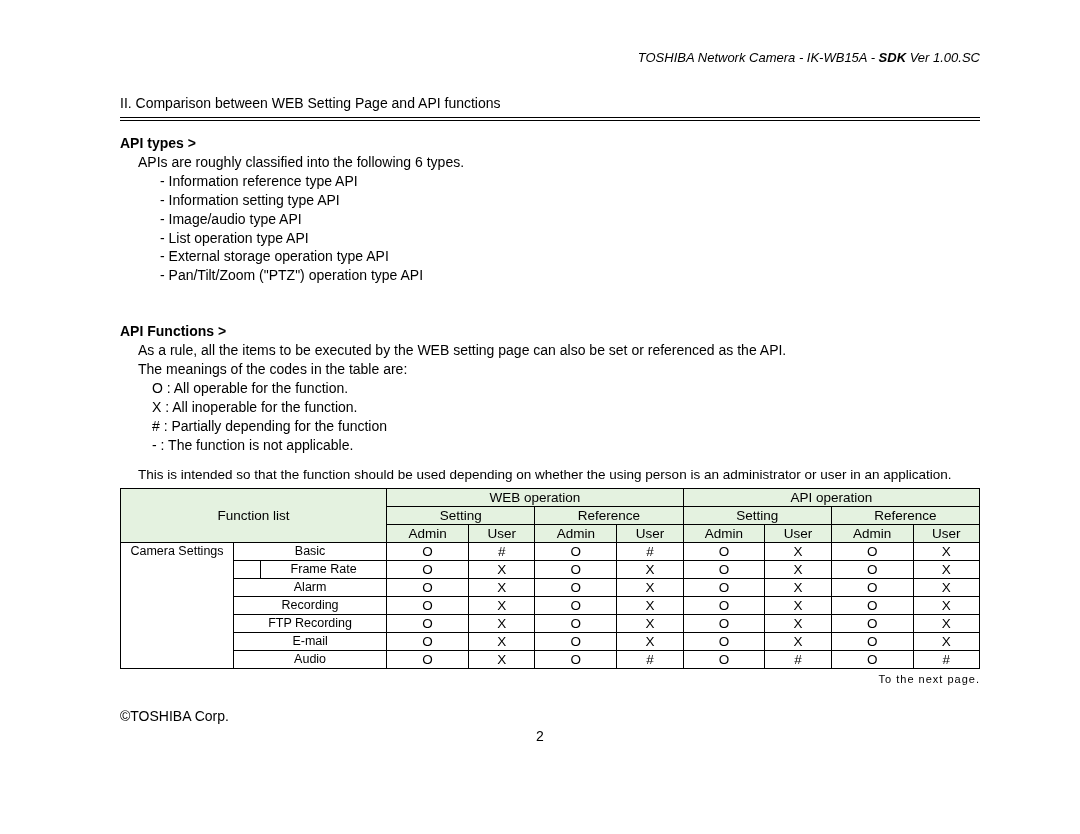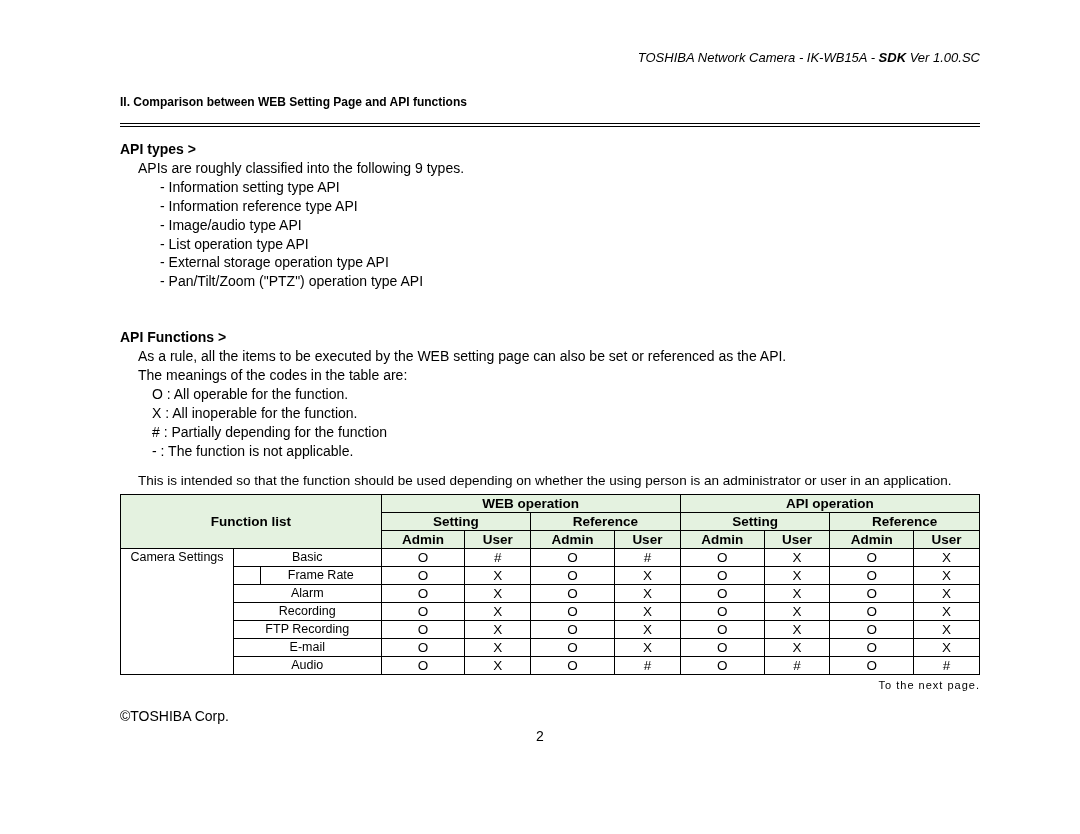--- a/index.html
+++ b/index.html
@@ -19,24 +19,24 @@
     box-sizing: border-box;
   }
   .header-line {
     font-style: italic;
     font-size: 13px;
     margin-bottom: 30px;
     text-align: right;
   }
   .header-line .bold { font-weight: bold; font-style: italic; }
   .section-title {
-    font-weight: bold;
-    font-size: 12px;
+    font-weight: normal;
+    font-size: 14px;
     border-bottom: 4px double #000;
-    padding-bottom: 14px;
+    padding-bottom: 6px;
     margin-bottom: 8px;
   }
   .subhead {
     font-weight: bold;
     font-size: 14px;
     margin-top: 14px;
     margin-bottom: 2px;
   }
   .body-block {
     margin-left: 18px;
@@ -62,21 +62,20 @@
     font-size: 13.5px;
   }
   table.func th, table.func td {
     border: 1px solid #000;
     padding: 1px 6px;
     text-align: center;
     font-weight: normal;
   }
   table.func .hdr {
     background: #e4f2e0;
-    font-weight: bold;
   }
   .fn-col-left {
     border-right: none;
     text-align:left;
   }
   .fn-col-right {
     border-left: none;
     text-align:left;
   }
   .next-page {
@@ -108,24 +107,24 @@
 
   <div class="header-line">
     <span>TOSHIBA Network Camera - IK-WB15A - </span>
     <span class="bold">SDK </span>
     <span>Ver 1.00.SC</span>
   </div>
 
   <div class="section-title">II.   Comparison between WEB Setting Page and API functions</div>
 
   <div class="subhead">API types &gt;</div>
-  <div class="body-block">APIs are roughly classified into the following 9 types.</div>
+  <div class="body-block">APIs are roughly classified into the following 6 types.</div>
   <div class="api-list">
+    <div>- Information reference type API</div>
     <div>- Information setting type API</div>
-    <div>- Information reference type API</div>
     <div>- Image/audio type API</div>
     <div>- List operation type API</div>
     <div>- External storage operation type API</div>
     <div>- Pan/Tilt/Zoom ("PTZ") operation type API</div>
   </div>
 
   <div class="subhead" style="margin-top:38px">API Functions &gt;</div>
   <div class="body-block">As a rule, all the items to be executed by the WEB setting page can also be set or referenced as the API.</div>
   <div class="body-block">The meanings of the codes in the table are:</div>
   <div class="code-legend" style="">

